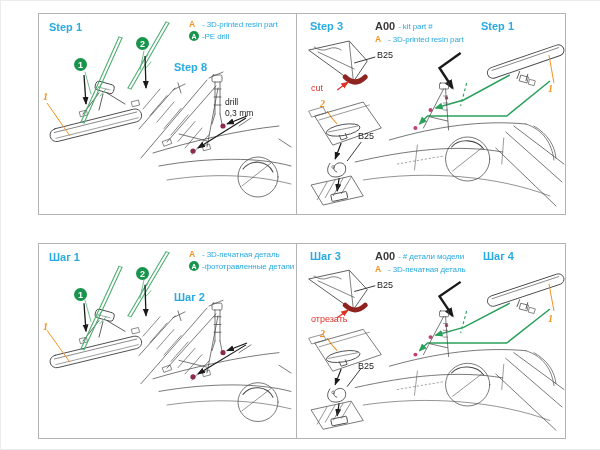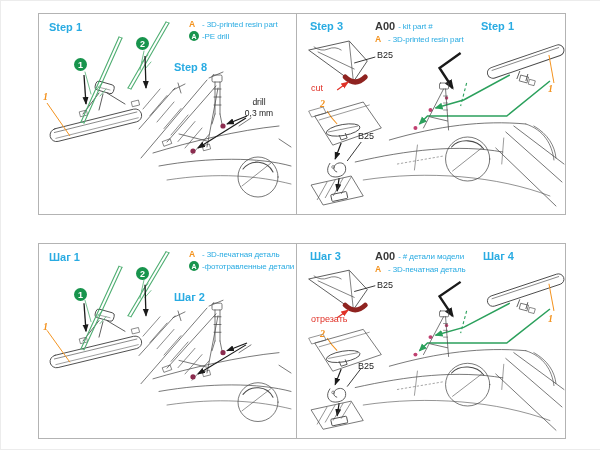--- a/index.html
+++ b/index.html
@@ -8,21 +8,21 @@
   .art{position:absolute;left:0;top:0;width:100%;height:100%;}
   .step-title{position:absolute;color:#29abe2;font-weight:bold;font-size:11px;white-space:nowrap;}
   .legend{position:absolute;}
   .legend-row{display:flex;align-items:center;gap:3px;margin-bottom:2px;white-space:nowrap;}
   .legend-text{color:#29abe2;font-size:8px;letter-spacing:-0.1px;}
   .marker-orange{color:#f3921e;font-weight:bold;font-size:8.5px;min-width:10px;}
   .marker-black{color:#3a3a3a;font-weight:bold;font-size:11px;min-width:10px;}
   .pe-badge{width:10px;height:10px;border-radius:50%;background:#18944d;color:#fff;font-size:7px;font-weight:bold;display:inline-flex;align-items:center;justify-content:center;flex:0 0 auto;}
   .num-badge{position:absolute;width:13px;height:13px;border-radius:50%;background:#18944d;color:#fff;font-size:9px;font-weight:bold;display:flex;align-items:center;justify-content:center;}
   .orange-num{position:absolute;color:#f3921e;font-size:10px;font-weight:bold;font-style:italic;font-family:"Liberation Serif",serif;}
-  .note{position:absolute;color:#222;font-size:8.5px;text-align:center;line-height:1.3;}
+  .note{position:absolute;color:#222;font-size:8.5px;text-align:left;line-height:1.3;}
   .part-label{position:absolute;color:#222;font-size:9px;white-space:nowrap;}
   .cut-label{position:absolute;color:#e03127;font-size:9px;white-space:nowrap;}
 </style>
 </head>
 <body>
 
 <div class="sheet">
 
   <section class="panel" style="left:38px;top:13px;width:259px;height:200px">
     <svg id="art-left-src" class="art" viewBox="0 0 259 200" preserveAspectRatio="none">

